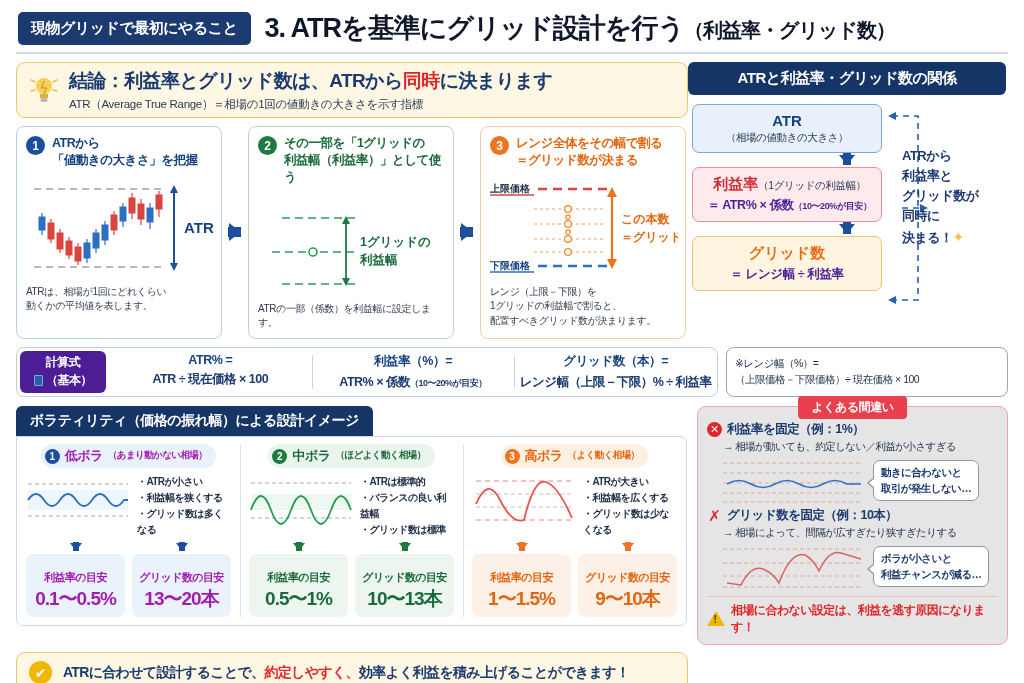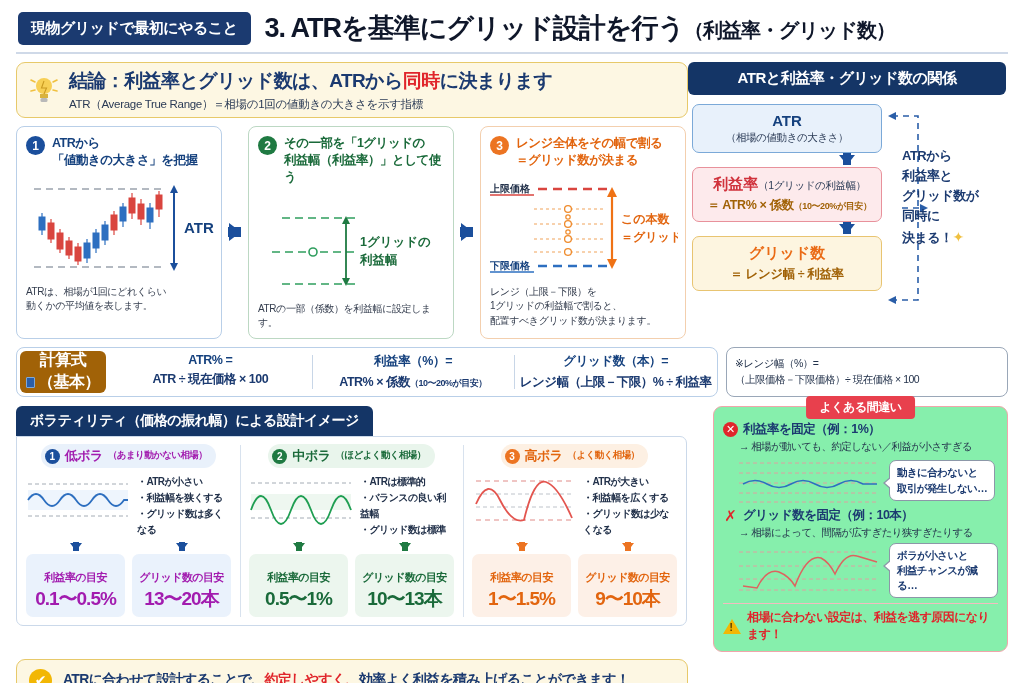--- a/index.html
+++ b/index.html
@@ -78,21 +78,21 @@
   .rel-body { position: relative; margin-top: 9px; height: 225px; }
   .rel-box {
     border-radius: 7px; text-align: center; padding: 7px 6px; width: 190px; margin-left: 4px;
   }
   .rb-atr { background: #e8f1fb; border: 1.4px solid #7ba9d8; }
   .rb-rate { background: #fdeaec; border: 1.4px solid #e8919b; padding-left: 11px; }
   .rb-grid { background: #fdf5e0; border: 1.4px solid #e8c471; }
   .rb-t1 { font-size: 15px; font-weight: bold; color: #15417e; }
   .rb-t1.red { color: #d0323c; } .rb-t1.org { color: #ea6a14; }
   .rb-s { font-size: 10.5px; color: #2a3a55; margin-top: 2px; letter-spacing: -0.4px;}
-  .rb-eq { font-size: 12.5px; font-weight: bold; color: #a16207; margin-top: 3px; letter-spacing: -0.4px;}
+  .rb-eq { font-size: 12.5px; font-weight: bold; color: #4c1d95; margin-top: 3px; letter-spacing: -0.4px;}
   .rb-eq .small { font-size: 9px; font-weight: bold; }
   .down-arrow {
     width: 0; height: 0; margin: 2px auto; border-left: 8px solid transparent;
     border-right: 8px solid transparent; border-top: 10px solid #1b4f9c; position: relative;
   }
   .down-arrow::before {
     content:""; position:absolute; left:-4px; top:-12px; width:8px; height:12px; background:#1b4f9c;
   }
   .rel-side {
     position: absolute; right: 0; top: 42px; width: 104px; font-size: 13px; font-weight: bold;
@@ -100,23 +100,23 @@
   }
   .sparkle { color: #f0c040; font-size: 14px; }
 
   
   .formula-row { display: flex; gap: 8px; padding: 8px 16px 0 16px; align-items: stretch; }
   .formula-box {
     flex: 0 0 702px; border: 1.4px solid #b9cfe8; border-radius: 8px; background: #fff;
     display: flex; align-items: stretch; overflow: hidden; height: 50px;
   }
   .formula-tag {
-    background: #a16207; color: #fff; width: 86px; flex: 0 0 86px; border-radius: 6px;
+    background: #4c1d95; color: #fff; width: 86px; flex: 0 0 86px; border-radius: 6px;
     display: flex; flex-direction: column; align-items: center; justify-content: center;
-    font-size: 16px; font-weight: bold; margin: 3px; letter-spacing: -0.5px;
+    font-size: 12px; font-weight: bold; margin: 3px; letter-spacing: -0.5px;
   }
   .formula-tag .l2 { display:flex; align-items:center; gap:3px; margin-top:1px; }
   .calc-ico { width: 9px; height: 11px; background: #2a5ea8; border: 1px solid #7fa8d8; border-radius: 1px; }
   .formula-cell { flex: 1; text-align: center; padding: 5px 2px; position: relative; }
   .formula-cell + .formula-cell::before {
     content: ""; position: absolute; left: 0; top: 7px; bottom: 7px; width: 1px; background: #c8d6e7;
   }
   .f-t { font-size: 12.5px; font-weight: bold; color: #15417e; letter-spacing: -0.4px; }
   .f-b { font-size: 12.5px; font-weight: bold; color: #1b3a70; margin-top: 4px; letter-spacing: -0.5px; }
   .f-b .small { font-size: 9px; }
@@ -158,22 +158,22 @@
   .sd-org { border-top-color: #ec7422; } .sd-org::before { background: #ec7422; }
   .pair { display: flex; gap: 7px; }
   .kpi { flex: 1; border-radius: 7px; text-align: center; padding: 16px 2px 5px 2px; }
   .kpi-blue { background: #eaf2fc; } .kpi-green { background: #ecf6ee; } .kpi-org { background: #fdf0e7; }
   .kpi-l { font-size: 11px; font-weight: bold; letter-spacing: -0.6px; }
   .kpi-v { font-size: 19px; font-weight: bold; letter-spacing: -1px; margin-top: 1px; }
   .kb { color: #a21caf; } .kg { color: #1a6a3a; } .ko { color: #e2650f; }
 
   
   .mis-panel {
-    width: 318px; border: 1.5px solid #f1a5ab; border-radius: 9px; background: #86efac;
-    padding: 14px 9px 8px 9px; position: relative; margin-left: 16px;
+    width: 318px; border: 1.5px solid #f1a5ab; border-radius: 9px; background: #e5e5e5;
+    padding: 14px 9px 8px 9px; position: relative;
   }
   .mis-title {
     position: absolute; top: -11px; left: 50%; transform: translateX(-50%);
     background: #e8404d; color: #fff; font-size: 12px; font-weight: bold;
     border-radius: 4px; padding: 3px 14px; white-space: nowrap; letter-spacing: -0.5px;
   }
   .mis-item { margin-bottom: 2px; }
   .mis-head { display: flex; align-items: center; gap: 5px; }
   .x-circ {
     width: 15px; height: 15px; border-radius: 50%; background: #e0252b; color: #fff;

